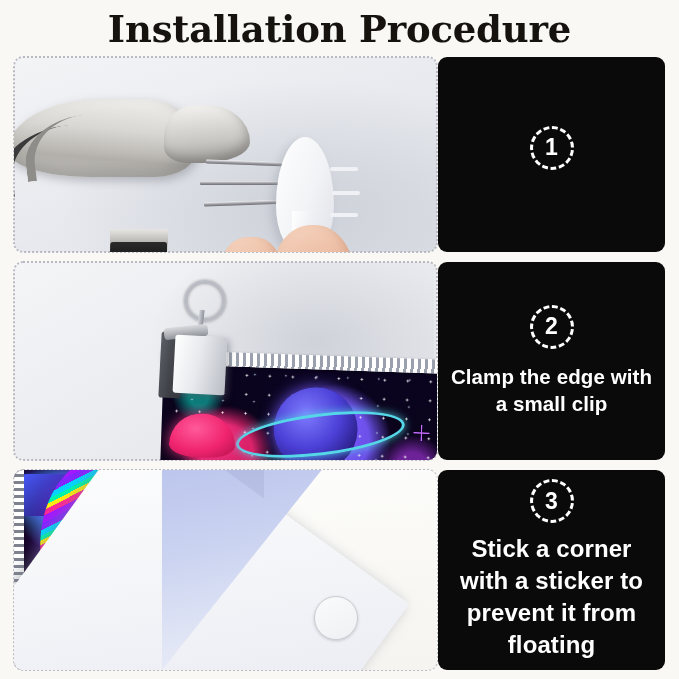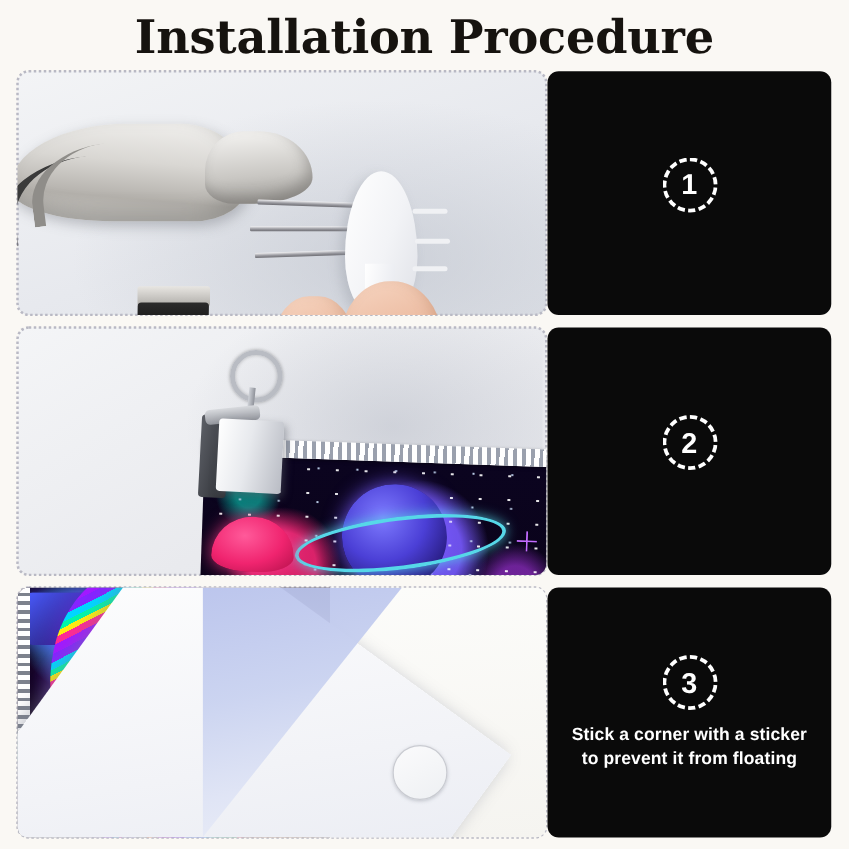--- a/index.html
+++ b/index.html
@@ -89,21 +89,21 @@
   #row-3 .step-badge { margin-bottom: 10px; }
 
   .step-text {
     font-size: 20.5px;
     font-weight: 700;
     line-height: 1.33;
     text-align: center;
     padding: 0 12px;
     letter-spacing: 0.1px;
   }
-  #row-3 .step-text { font-size: 14px; }
+  #row-3 .step-text { font-size: 24px; }
 
   
   .ph1 { background: linear-gradient(160deg,#f3f4f6 0%,#e7e9ee 55%,#dfe2e8 100%); }
   .ph1 .wallshade {
     position: absolute; inset: 0;
     background: radial-gradient(ellipse at 68% 78%, rgba(185,190,200,.55) 0%, rgba(230,232,238,0) 60%);
   }
   
   .hm-head {
     position: absolute;
@@ -461,20 +461,21 @@
 
       <div class="clip-ring"></div>
       <div class="clip-arm"></div>
       <div class="clip-back"></div>
       <div class="clip-lever"></div>
       <div class="clip-body"></div>
     </div>
 
     <div class="text-pane">
       <div class="step-badge">2</div>
+      <div class="step-text">Clamp the edge with a small clip</div>
     </div>
   </div>
 
   <div class="row" id="row-3">
 
     <div class="photo-pane ph3">
       <div class="wallbg3"></div>
 
       <div class="astro">
         <div class="helm-glint"></div>

